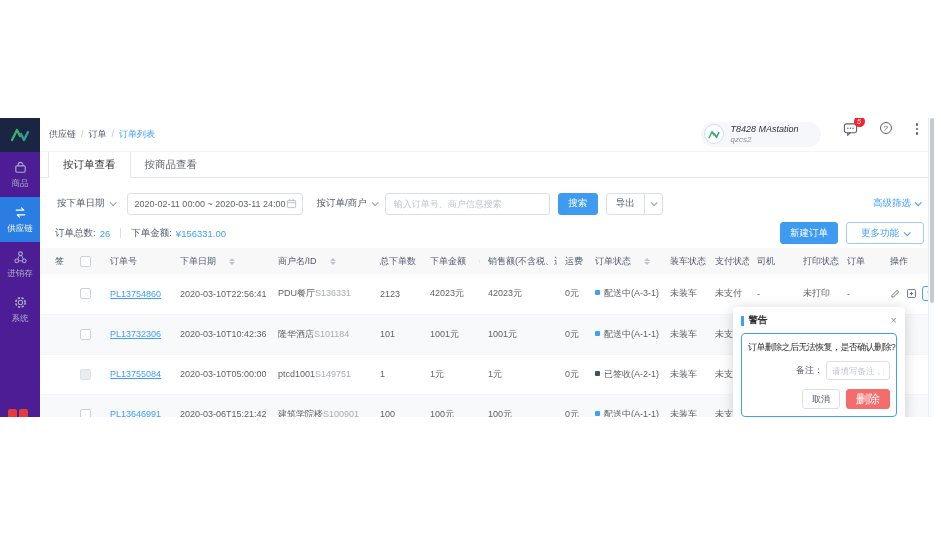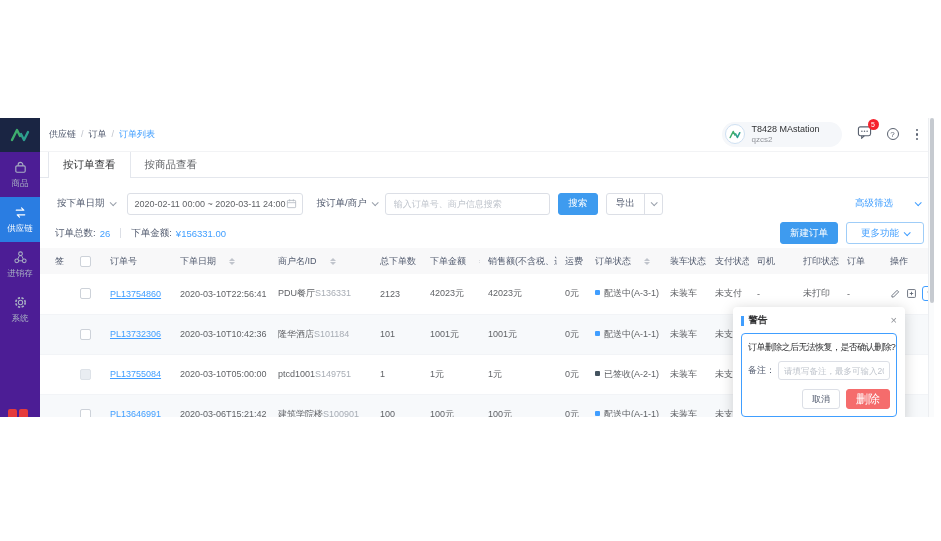--- a/index.html
+++ b/index.html
@@ -18,21 +18,21 @@
   .red-mark i { display:block; width:9px; height:11px; background:#e53b3b; border-radius:2px; }
 
   
   .main { position:absolute; left:40px; top:0; width:894px; height:299px; background:#fff; }
 
   .topbar { height:34px; display:flex; align-items:center; padding:0 14px 0 9px; border-bottom:1px solid #f2f3f5; }
   .crumbs { display:flex; align-items:center; font-size:9px; color:#515a6e; }
   .crumb { white-space:nowrap; }
   .crumb.sep-after::after { content:"/"; color:#c0c4cc; margin:0 5px; }
   .crumb.current { color:#409eff; }
-  .top-right { margin-left:auto; display:flex; align-items:center; gap:15px; }
+  .top-right { margin-left:auto; display:flex; align-items:flex-start; gap:22px;font-style:italic; }
   .user-chip { display:flex; align-items:center; gap:6px; background:#f5f7fa; border-radius:14px; padding:2px 22px 2px 3px; }
   .avatar { width:20px; height:20px; border-radius:50%; background:#fff; border:1px solid #cfe0f2; display:flex; align-items:center; justify-content:center; }
   .user-names { display:flex; flex-direction:column; line-height:1.2; }
   .user-name { font-size:9px; color:#303133; }
   .user-sub { font-size:8px; color:#909399; }
   .msg-wrap { position:relative; color:#5a6270; }
   .badge { position:absolute; top:-6px; right:-7px; min-width:11px; height:11px; border-radius:6px; background:#f5222d; color:#fff; font-size:7px; display:flex; align-items:center; justify-content:center; padding:0 2px; }
   .qcircle { width:12px; height:12px; border:1px solid #5a6270; border-radius:50%; color:#5a6270; font-size:8px; display:flex; align-items:center; justify-content:center; }
   .kebab { display:flex; flex-direction:column; gap:2px; padding:1px 2px; }
   .kebab i { width:2.5px; height:2.5px; border-radius:50%; background:#5a6270; display:block; }
@@ -48,21 +48,21 @@
   .date-box { display:flex; align-items:center; width:176px; height:22px; border:1px solid #dcdfe6; border-radius:3px; padding:0 7px; margin:0 12px 0 10px; color:#606266; font-size:9px; white-space:nowrap; }
   .date-box svg { margin-left:auto; flex:none; }
   .search-inp { width:165px; height:22px; border:1px solid #dcdfe6; border-radius:3px; padding:0 8px; font-size:9px; color:#606266; margin-left:6px; outline:none; font-family:inherit; }
   .search-inp::placeholder { color:#bfc4cc; }
   .btn { height:22px; border-radius:3px; border:1px solid #dcdfe6; background:#fff; font-size:9.5px; color:#515a6e; display:inline-flex; align-items:center; justify-content:center; cursor:pointer; font-family:inherit; }
   .btn.primary { background:#3e9bef; border-color:#3e9bef; color:#fff; }
   .btn-search { width:40px; margin-left:8px; }
   .export-group { display:flex; margin-left:8px; border:1px solid #dcdfe6; border-radius:3px; height:22px; }
   .export-main { padding:0 9px; display:flex; align-items:center; font-size:9.5px; color:#515a6e; cursor:pointer; }
   .export-caret { width:18px; display:flex; align-items:center; justify-content:center; border-left:1px solid #dcdfe6; cursor:pointer; }
-  .advanced { margin-left:auto; color:#409eff; display:flex; align-items:center; gap:22px; cursor:pointer; font-size:9.5px; }
+  .advanced { margin-left:auto; color:#409eff; display:flex; align-items:center; gap:4px; cursor:pointer; font-size:9.5px; }
 
   .summary { display:flex; align-items:center; height:22px; padding:0 10px 0 15px; font-size:9.5px; color:#515a6e; }
   .num { color:#409eff; margin-left:4px; }
   .vdiv { width:1px; height:10px; background:#dcdfe6; margin:0 10px; }
   .btn-new { width:58px; margin-left:auto; }
   .btn-more { width:78px; margin-left:8px; color:#409eff; border-color:#9fcdf8; gap:5px; }
 
   
   table { border-collapse:collapse; table-layout:fixed; width:888px; margin-top:4px; }
   thead th { background:#f8f8f9; height:26px; font-weight:normal; font-size:9px; color:#515a6e; text-align:left; padding-left:8px; white-space:nowrap; overflow:hidden; }
@@ -84,21 +84,21 @@
   .icon-btn { cursor:pointer; display:inline-flex; }
 
   
   .popup { position:absolute; left:733px; top:189px; width:172px; background:#fff; border-radius:4px; box-shadow:0 2px 14px rgba(0,0,0,.18); padding:7px 8px 8px; z-index:10; }
   .pop-head { display:flex; align-items:center; }
   .pop-bar { width:2.5px; height:10px; background:#409eff; margin-right:5px; }
   .pop-title { font-size:9.5px; color:#303133; font-weight:bold; }
   .pop-close { margin-left:auto; color:#909399; font-size:11px; line-height:1; cursor:pointer; }
   .pop-box { border:1.5px solid #409eff; border-radius:4px; margin-top:6px; padding:7px 6px 7px; }
   .pop-msg { font-size:9px; color:#303133; letter-spacing:-0.6px; white-space:nowrap; }
-  .note-row { display:flex; align-items:center; margin-top:7px; gap:3px; }
+  .note-row { display:flex; align-items:center; margin-top:7px; gap:3px;margin-left:48px; }
   .note-lbl { font-size:9px; color:#515a6e; flex:none; }
   .note-inp { flex:1; height:19px; border:1px solid #dcdfe6; border-radius:3px; padding:0 5px; font-size:8.5px; color:#606266; outline:none; min-width:0; font-family:inherit; }
   .note-inp::placeholder { color:#bfc4cc; }
   .pop-btns { display:flex; justify-content:flex-end; gap:6px; margin-top:9px; }
   .btn-cancel { padding:0 9px; height:20px; font-size:9px; }
   .btn-del { padding:0 9px; height:20px; font-size:12px; background:#f56c6c; border-color:#f56c6c; color:#fff; }
 
   
   .scrollbar { position:absolute; right:0; top:0; width:6px; height:299px; background:#fafbfc; border-left:1px solid #eceef1; }
   .scroll-thumb { position:absolute; left:1px; top:0; width:4px; height:185px; border-radius:2px; background:#c6cad0; }

